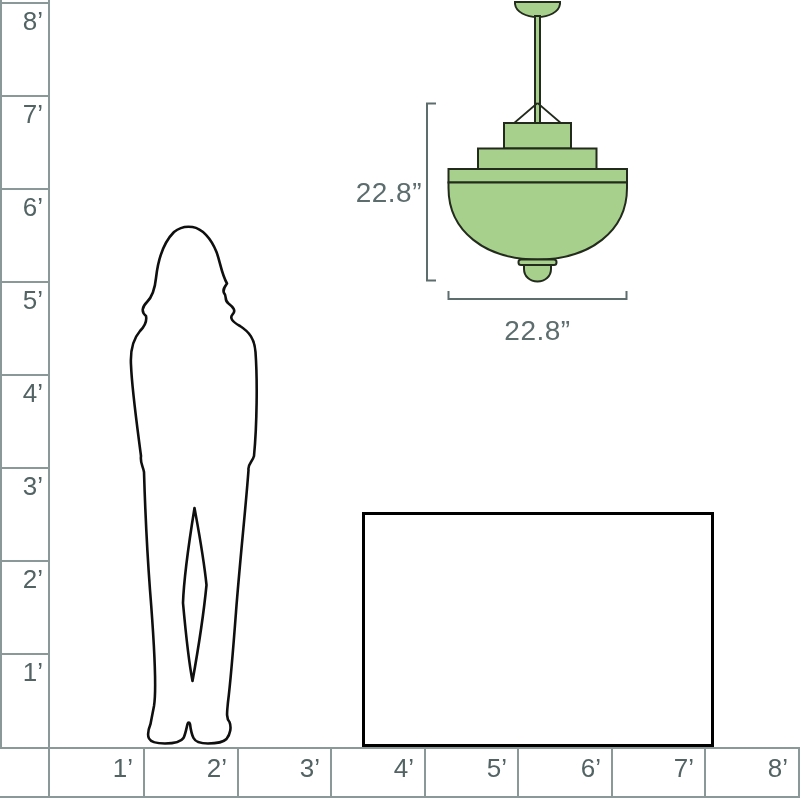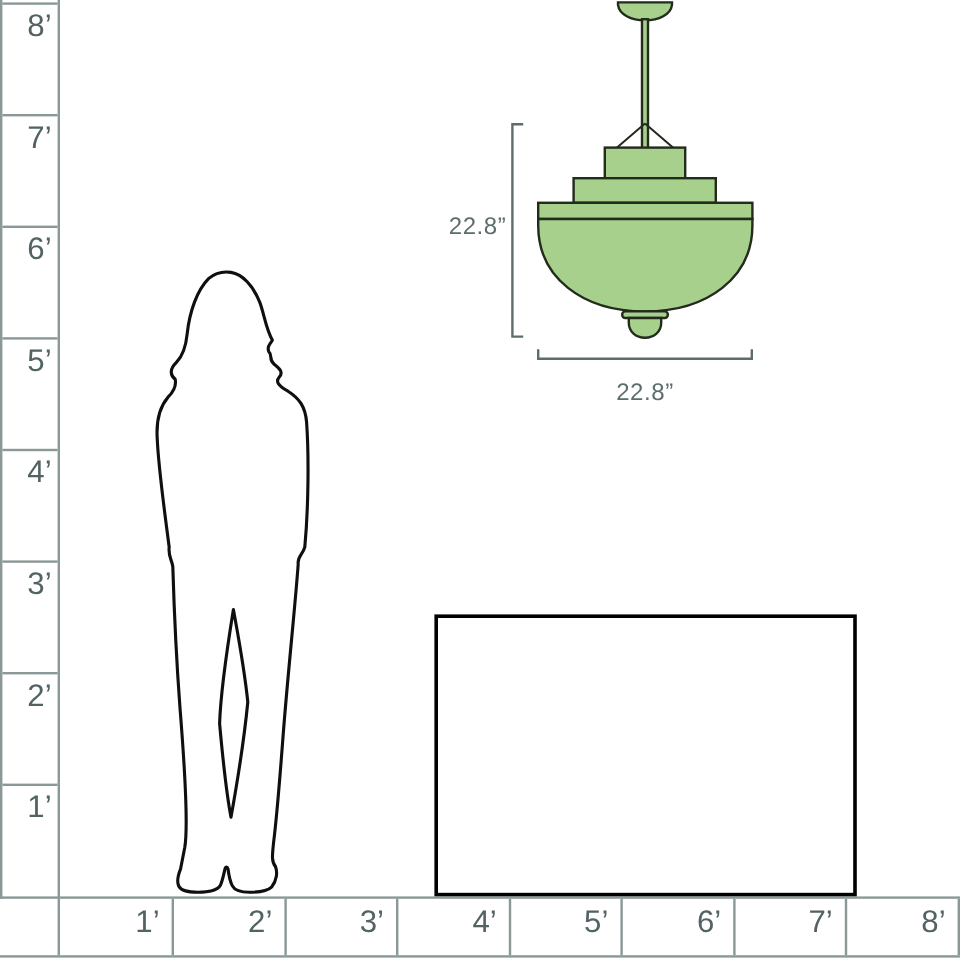--- a/index.html
+++ b/index.html
@@ -47,21 +47,21 @@
   #table-outline{
     position:absolute;left:362px;top:512px;width:352px;height:235px;
     border:3px solid var(--table-stroke);box-sizing:border-box;
     background:var(--background);
   }
   
   .overlay{position:absolute;left:0;top:0;width:800px;height:800px;pointer-events:none;}
   
   .dim-label{
     position:absolute;color:var(--dimension);
-    font-size:20px;letter-spacing:.5px;line-height:1;
+    font-size:28px;letter-spacing:.5px;line-height:1;
   }
   #dim-height-label{left:328px;top:179px;width:94px;text-align:right;}
   #dim-width-label{left:467px;top:317px;width:141px;text-align:center;}
 </style>
 </head>
 <body>
 
 <div id="stage">
 
   <div id="vruler">

